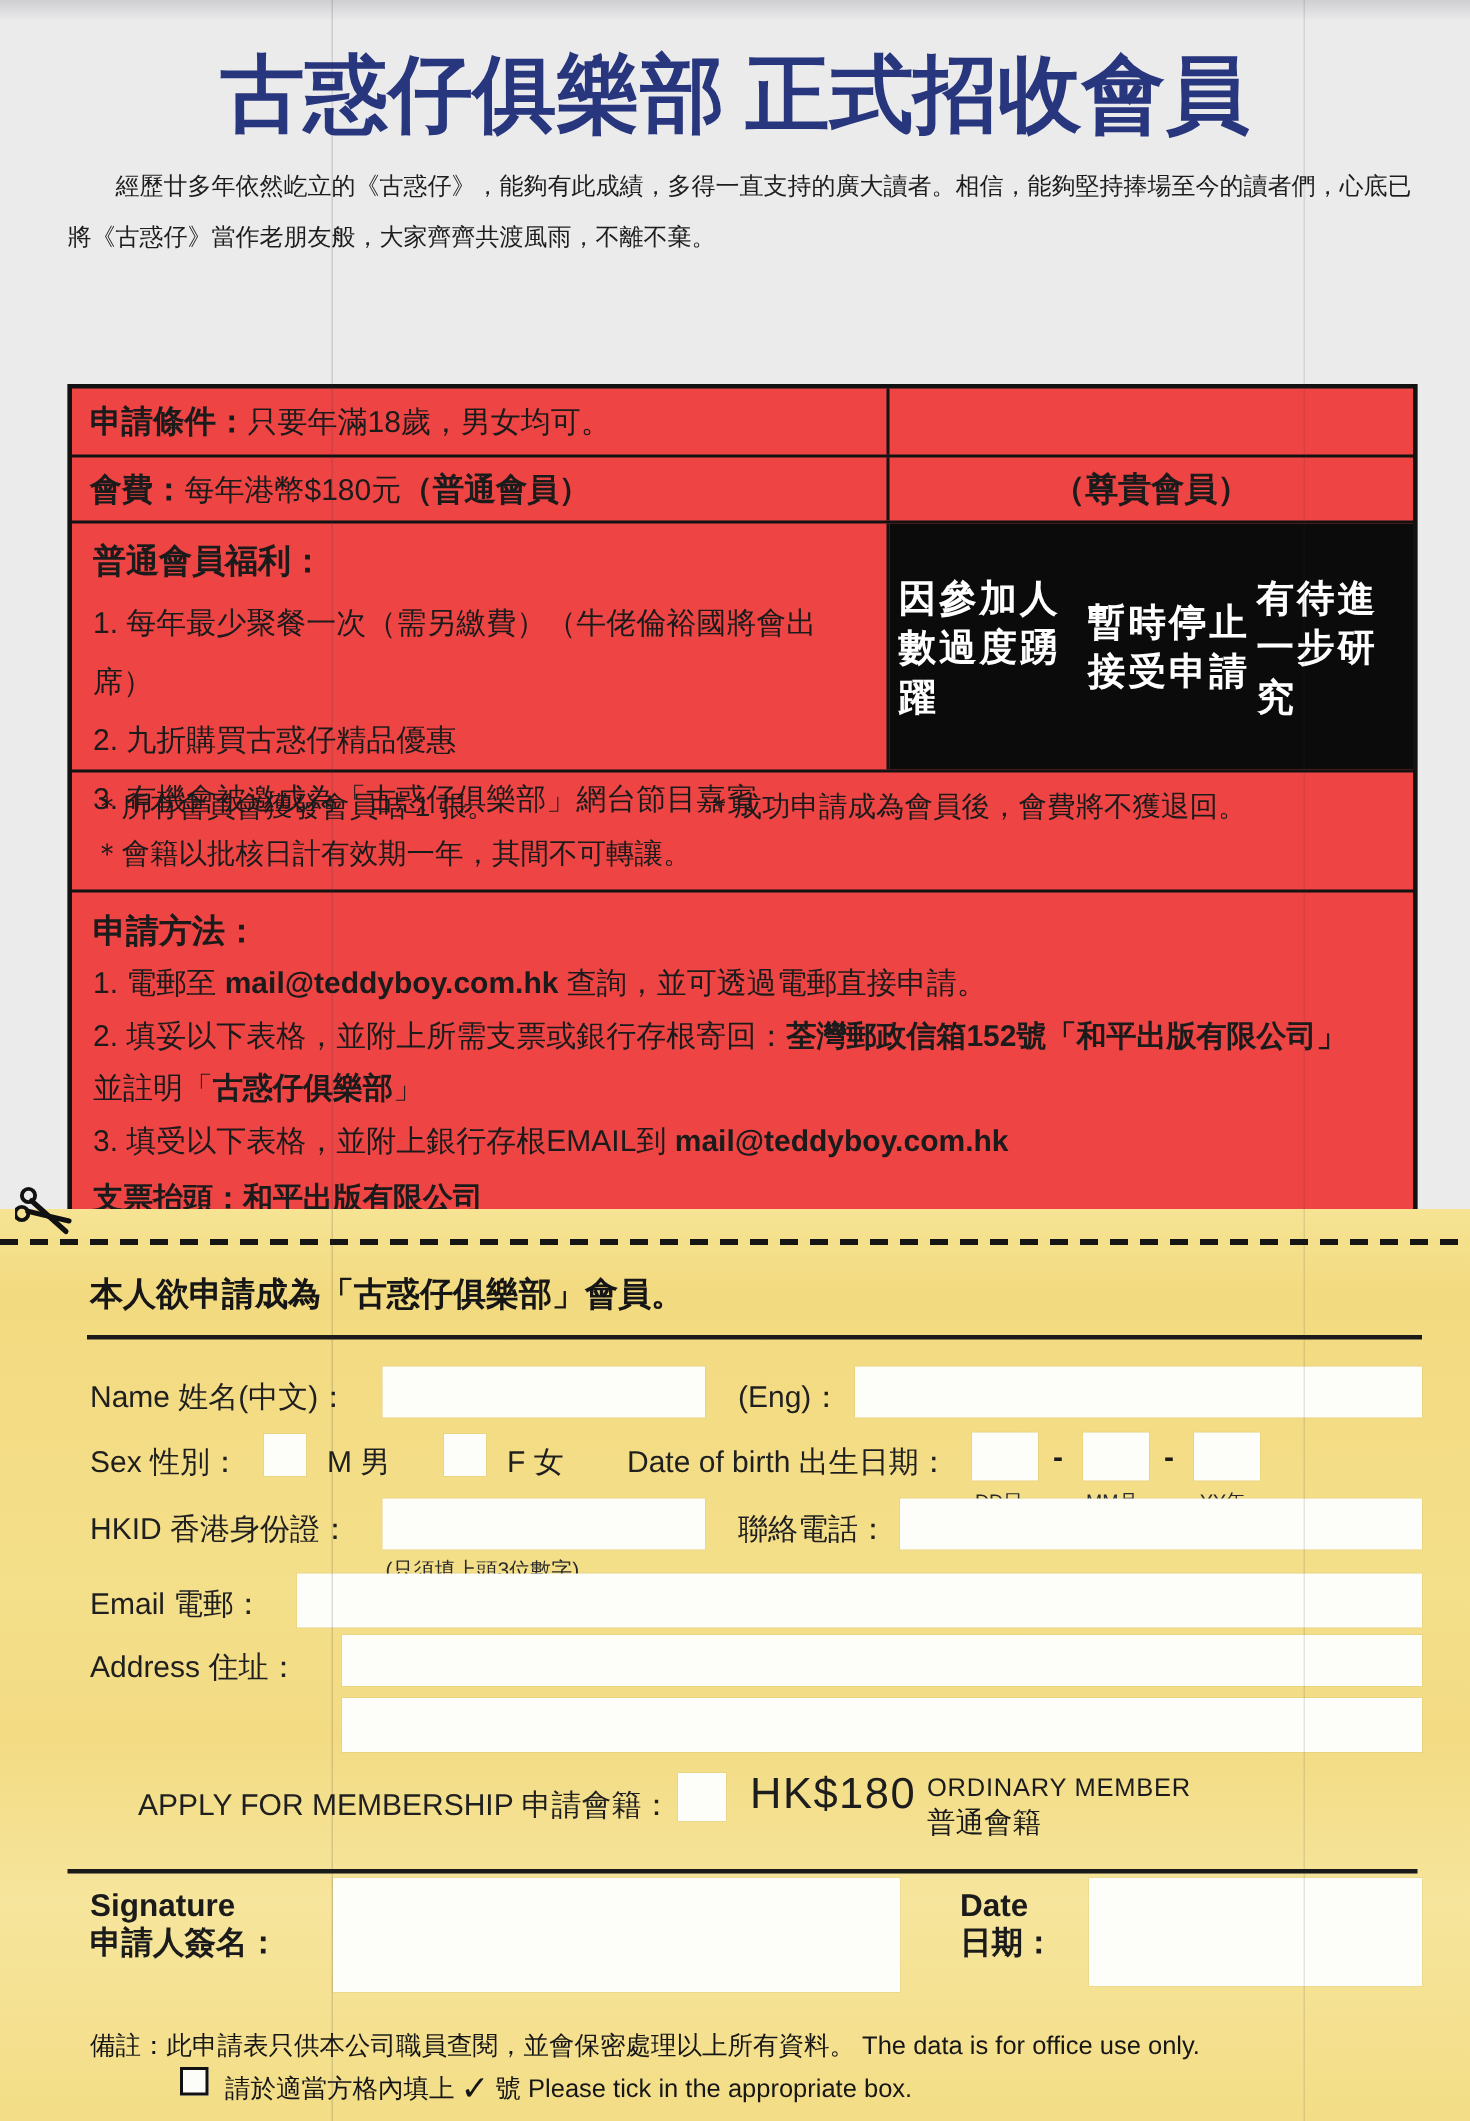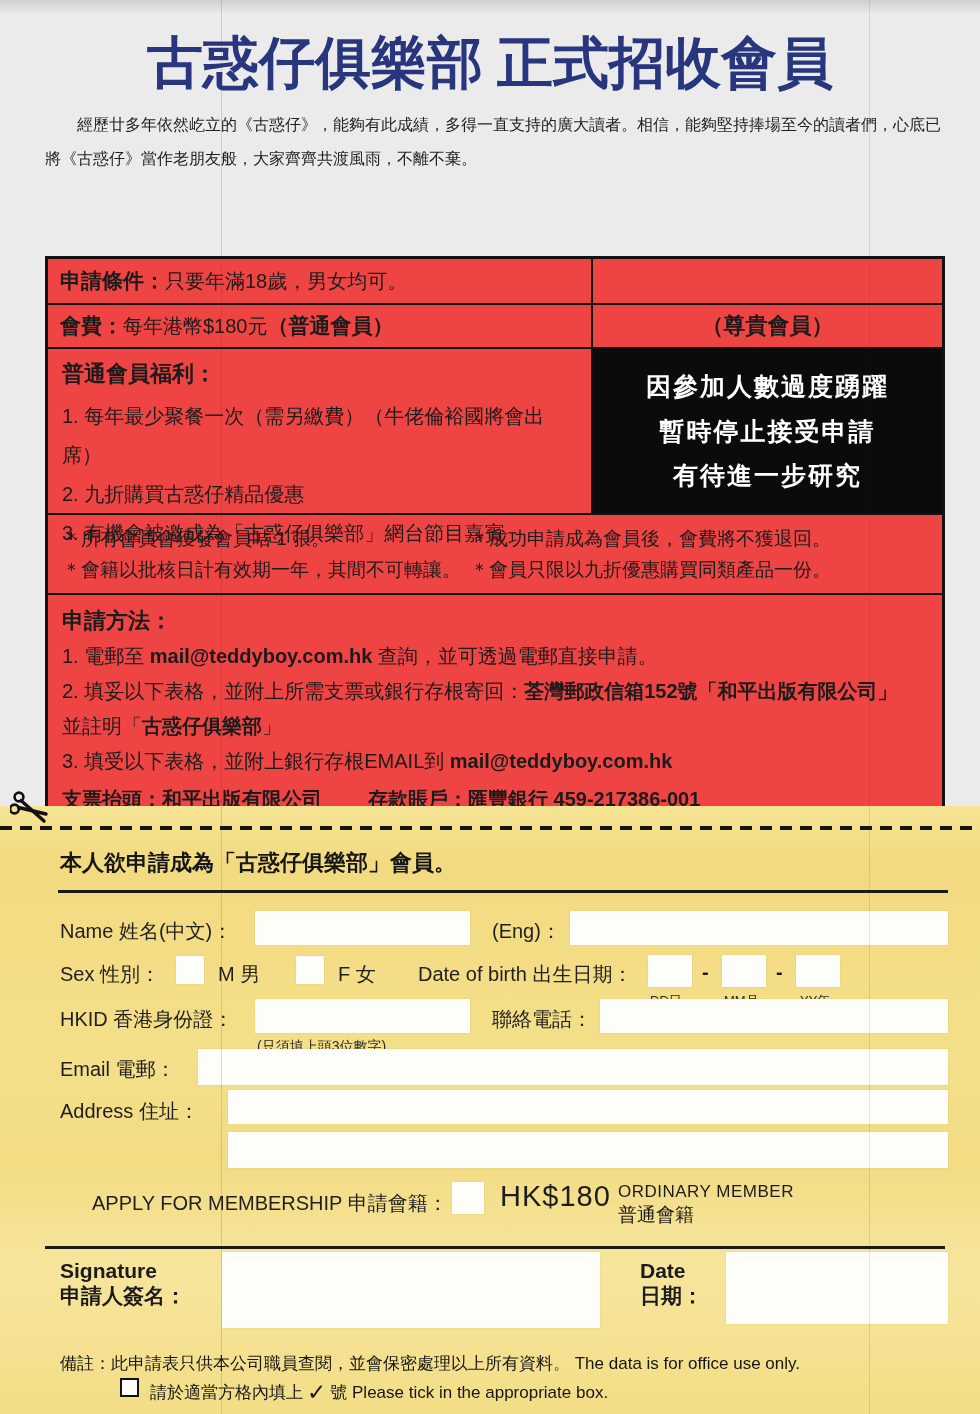--- a/index.html
+++ b/index.html
@@ -28,21 +28,21 @@
   .cell-r { flex:1; }
   .r12 { height:44px; } .r12 .cell-l { display:flex; align-items:center; }
   .lbl { font-weight:800; font-size:21px; }
   .val { font-size:20px;text-align:center; }
   .vip-cell { display:flex; align-items:center; justify-content:center;
               font-weight:800; font-size:22px; }
   .r3 { height:166px;justify-content:space-between; }
   .r3 .cell-l { padding:10px 14px; }
   .benefit-head { font-weight:800; font-size:22px; margin-bottom:8px; }
   .benefit-item { font-size:20px; line-height:39px; }
-  .notice { background:#0b0b0b; color:#fff; display:flex; flex-direction:column;
+  .notice { background:#0b0b0b; color:#fff; display:flex; flex-direction:row;
             justify-content:space-evenly; align-items:center; padding:10px 6px; }
   .notice div { font-size:25px; font-weight:800; letter-spacing:2px; }
   .r4 { display:grid; grid-template-columns:408px 1fr; padding:8px 12px 8px 14px;
         font-size:19px; line-height:31px; }
   .r5 { display:block; padding:8px 14px 10px; }
   .method-head { font-weight:800; font-size:22px; line-height:36px; }
   .method-line { font-size:20px; line-height:35px; }
   .method-line b, .r5 b { font-weight:800; }
   .pay-line { display:flex; gap:46px; font-size:20px; font-weight:800; line-height:36px; margin-top:2px; }
 
@@ -114,32 +114,30 @@
         <div>因參加人數過度踴躍</div>
         <div>暫時停止接受申請</div>
         <div>有待進一步研究</div>
       </div>
     </div>
 
     <div class="trow r4">
       <div>＊所有會員會獲發會員咭 1 張。</div>
       <div>＊成功申請成為會員後，會費將不獲退回。</div>
       <div>＊會籍以批核日計有效期一年，其間不可轉讓。</div>
-      <div>＊會員只限以九折優惠購買同類產品一份。</div>
     </div>
 
     <div class="trow r5">
       <div class="method-head">申請方法：</div>
       <div class="method-line"><span>1. 電郵至 </span><b>mail@teddyboy.com.hk</b><span> 查詢，並可透過電郵直接申請。</span></div>
       <div class="method-line"><span>2. 填妥以下表格，並附上所需支票或銀行存根寄回：</span><b>荃灣郵政信箱152號「和平出版有限公司」</b></div>
       <div class="method-line"><span>並註明「</span><b>古惑仔俱樂部</b><span>」</span></div>
       <div class="method-line"><span>3. 填受以下表格，並附上銀行存根EMAIL到 </span><b>mail@teddyboy.com.hk</b></div>
       <div class="pay-line">
         <span>支票抬頭：和平出版有限公司</span>
-        <span>存款賬戶：匯豐銀行 459-217386-001</span>
       </div>
     </div>
   </div>
 
   <div class="form-section">
     <div class="fs form-head" style="left:60px; top:42px;">本人欲申請成為「古惑仔俱樂部」會員。</div>
     <div class="fs head-rule" style="left:58px; top:84px; width:890px; height:3px;"></div>
 
     <div class="fs flabel" style="left:60px; top:112px;">Name 姓名(中文)：</div>
     <div class="fs box" style="left:255px; top:105px; width:215px; height:34px;"></div>

